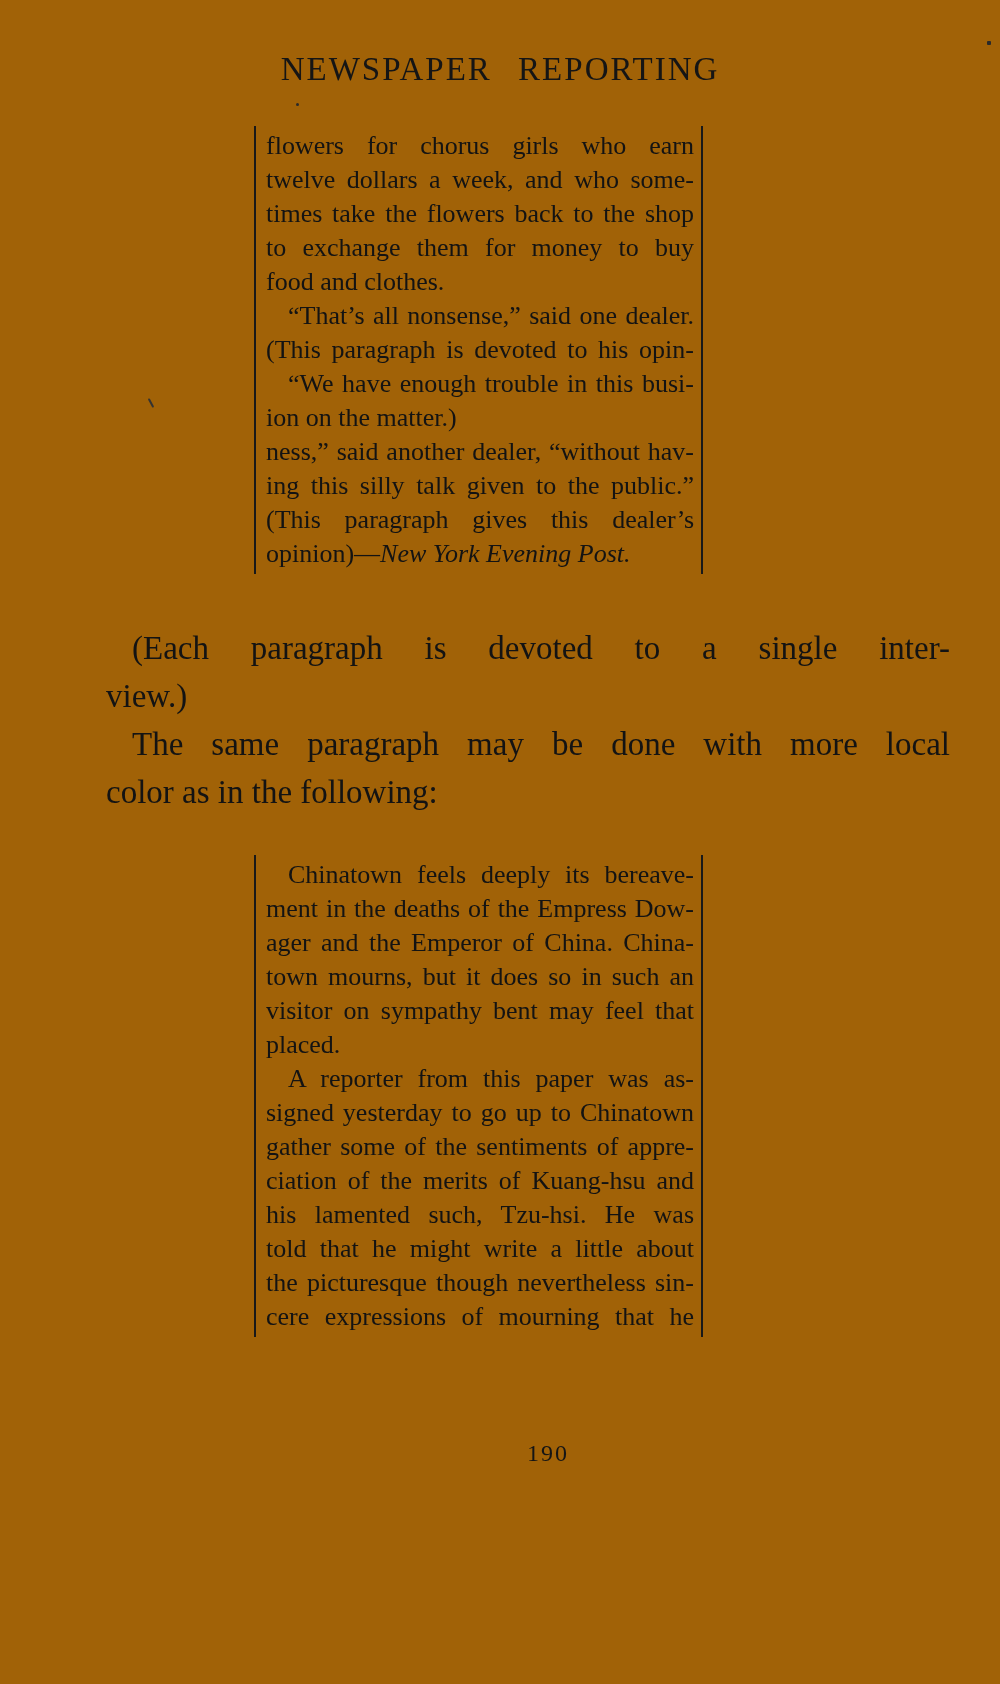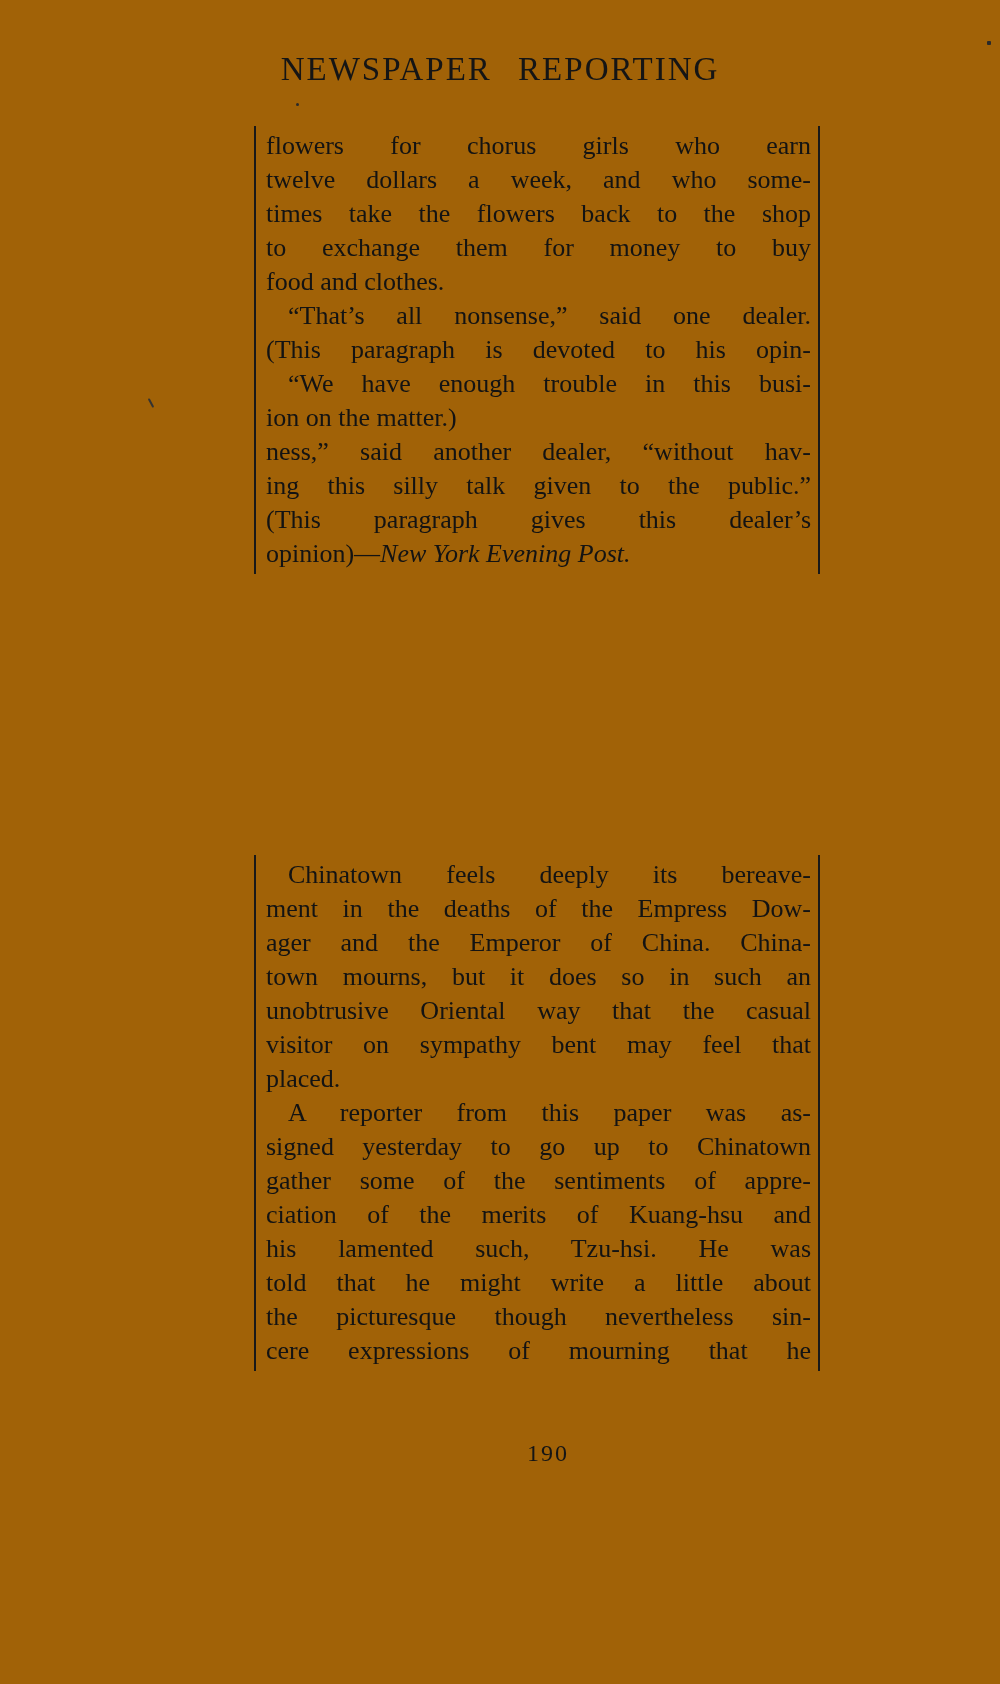--- a/index.html
+++ b/index.html
@@ -28,21 +28,21 @@
     font-size: 33px;
     font-weight: normal;
     letter-spacing: 2px;
     word-spacing: 16px;
     color: #151515;
   }
   
   .quote {
     position: absolute;
     left: 254px;
-    width: 566px;
+    width: 449px;
     box-sizing: border-box;
     border-left: 2px solid #191919;
     border-right: 2px solid #191919;
     padding: 3px 7px 3px 10px;
     font-size: 26px;
     line-height: 34px;
     color: #131313;
   }
   .quote-1 { top: 126px; }
   .quote-2 { top: 846px; margin-top: 9px; }
@@ -116,27 +116,32 @@
     <div class="line j ind">“That’s all nonsense,” said one dealer.</div>
     <div class="line j">(This paragraph is devoted to his opin-</div>
     <div class="line j ind">“We have enough trouble in this busi-</div>
     <div class="line">ion on the matter.)</div>
     <div class="line j">ness,” said another dealer, “without hav-</div>
     <div class="line j">ing this silly talk given to the public.”</div>
     <div class="line j">(This paragraph gives this dealer’s</div>
     <div class="line"><span>opinion)—</span><em>New York Evening Post.</em></div>
   </section>
 
+  <section class="body-text">
+    <div class="line j ind">(Each paragraph is devoted to a single inter-</div>
+    <div class="line">view.)</div>
+    <div class="line j ind">The same paragraph may be done with more local</div>
+    <div class="line">color as in the following:</div>
+  </section>
 
   <section class="quote quote-2">
     <div class="line j ind">Chinatown feels deeply its bereave-</div>
     <div class="line j">ment in the deaths of the Empress Dow-</div>
     <div class="line j">ager and the Emperor of China.  China-</div>
     <div class="line j">town mourns, but it does so in such an</div>
-    <div class="line j">unobtrusive Oriental way that the casual</div>
     <div class="line j">visitor on sympathy bent may feel that</div>
     <div class="line">placed.</div>
     <div class="line j ind">A reporter from this paper was as-</div>
     <div class="line j">signed yesterday to go up to Chinatown</div>
     <div class="line j">gather some of the sentiments of appre-</div>
     <div class="line j">ciation of the merits of Kuang-hsu and</div>
     <div class="line j">his lamented such, Tzu-hsi.  He was</div>
     <div class="line j">told that he might write a little about</div>
     <div class="line j">the picturesque though nevertheless sin-</div>
     <div class="line j">cere expressions of mourning that he</div>

